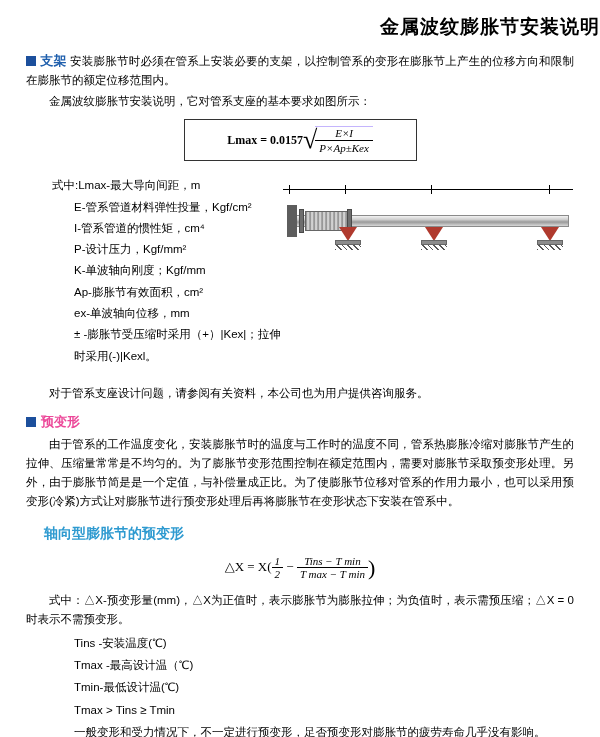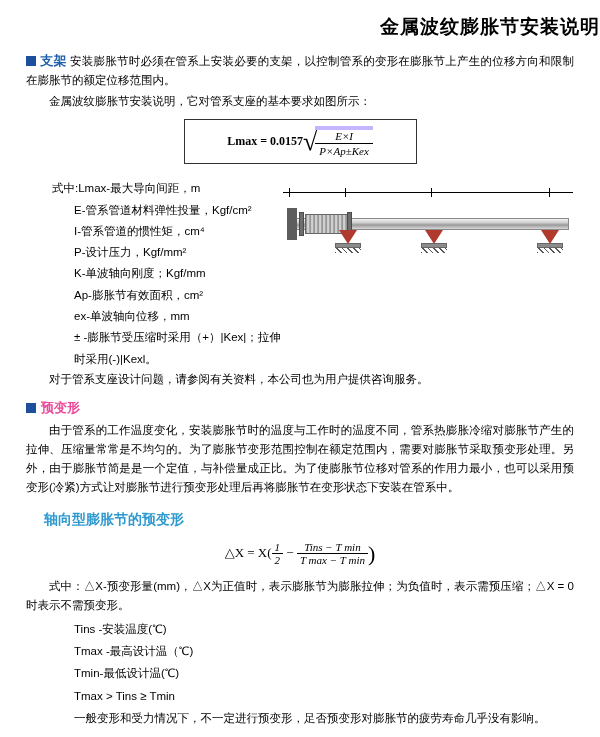--- a/index.html
+++ b/index.html
@@ -102,21 +102,21 @@
     font-size: 26px;
     line-height: 1;
     margin-right: -2px;
     font-family: "Liberation Serif", serif;
   }
   .frac {
     display: inline-block;
     vertical-align: middle;
     text-align: center;
     font-style: italic;
-    border-top: 4px solid #c4b5fd;
+    border-top: 1px solid #c4b5fd;
     padding-top: 0;
   }
   .frac .num {
     display: block;
     border-bottom: 1px solid #000;
     padding: 0 4px 1px 4px;
     font-size: 11px;
   }
   .frac .den {
     display: block;
@@ -135,21 +135,21 @@
     font-size: 11px;
     font-style: italic;
   }
   .frac-plain .den {
     display: block;
     padding: 0 3px;
     font-size: 11px;
     font-style: italic;
   }
   .legend {
-    margin: 4px 0 0 0;
+    margin: 4px 0 17px 0;
     font-size: 11.5px;
     line-height: 1.85;
   }
   .legend-row {
     margin-left: 26px;
   }
   .legend-row.first {
     margin-left: 26px;
   }
   .legend-indent {

